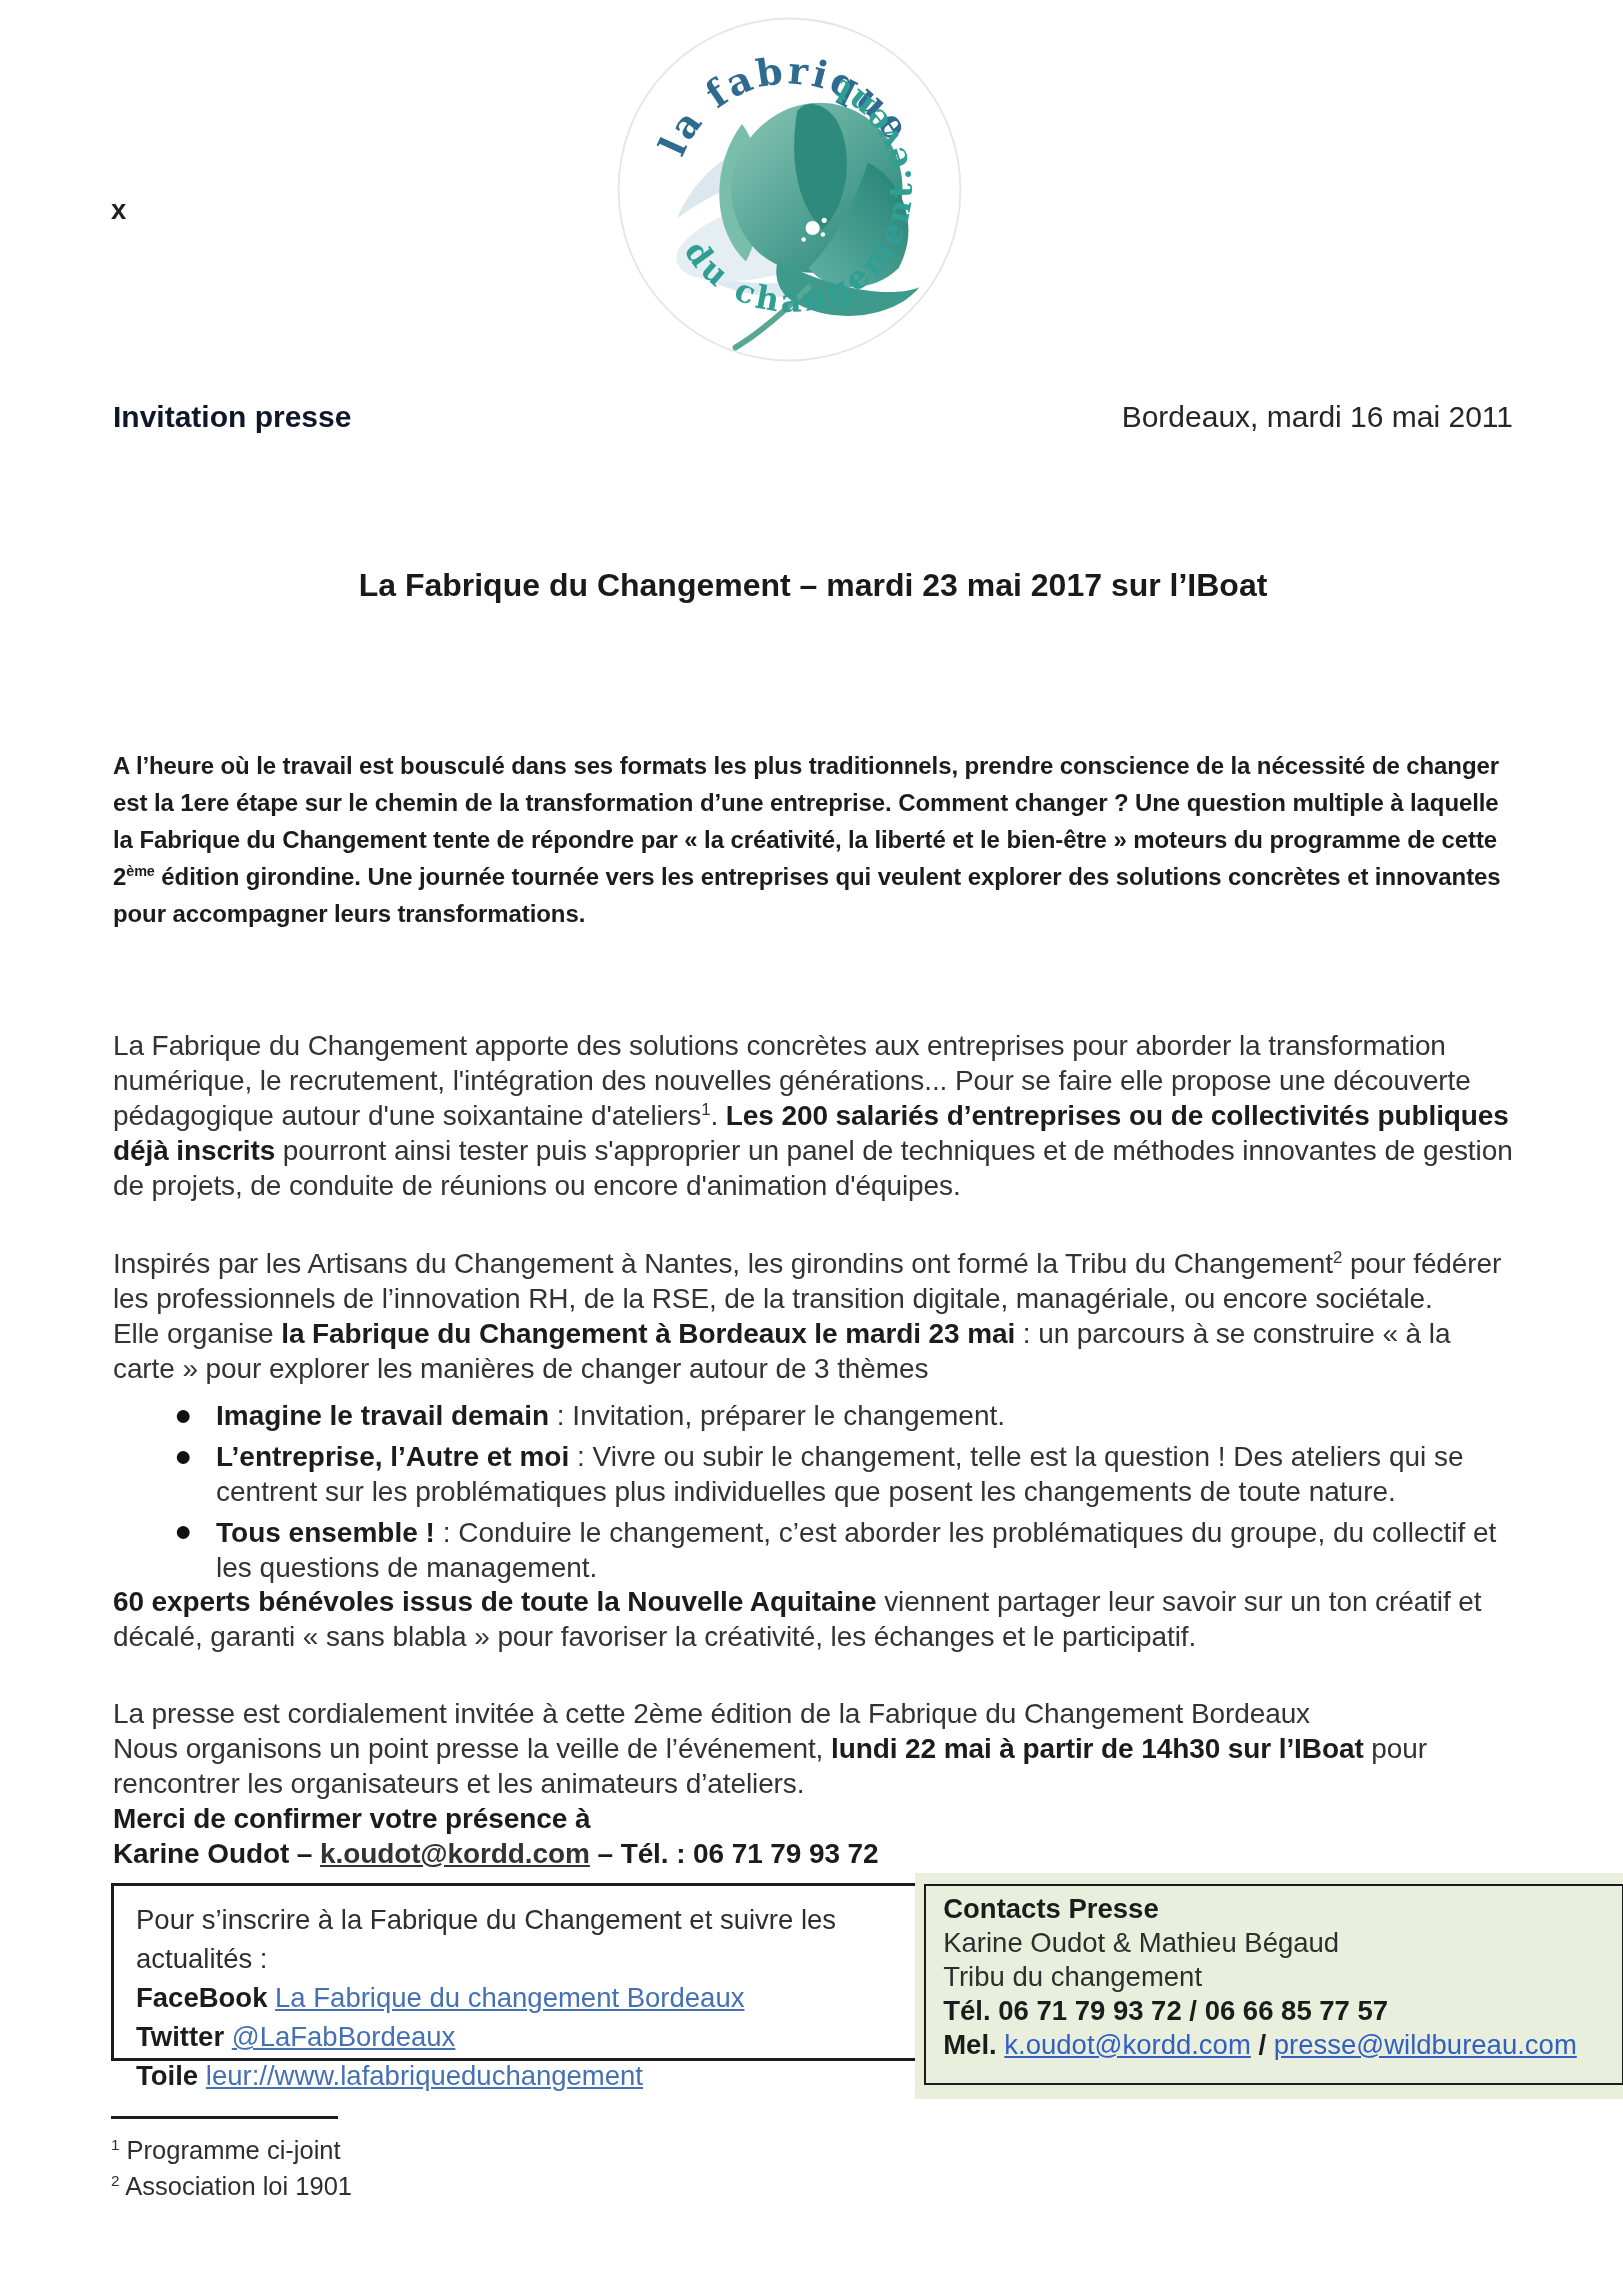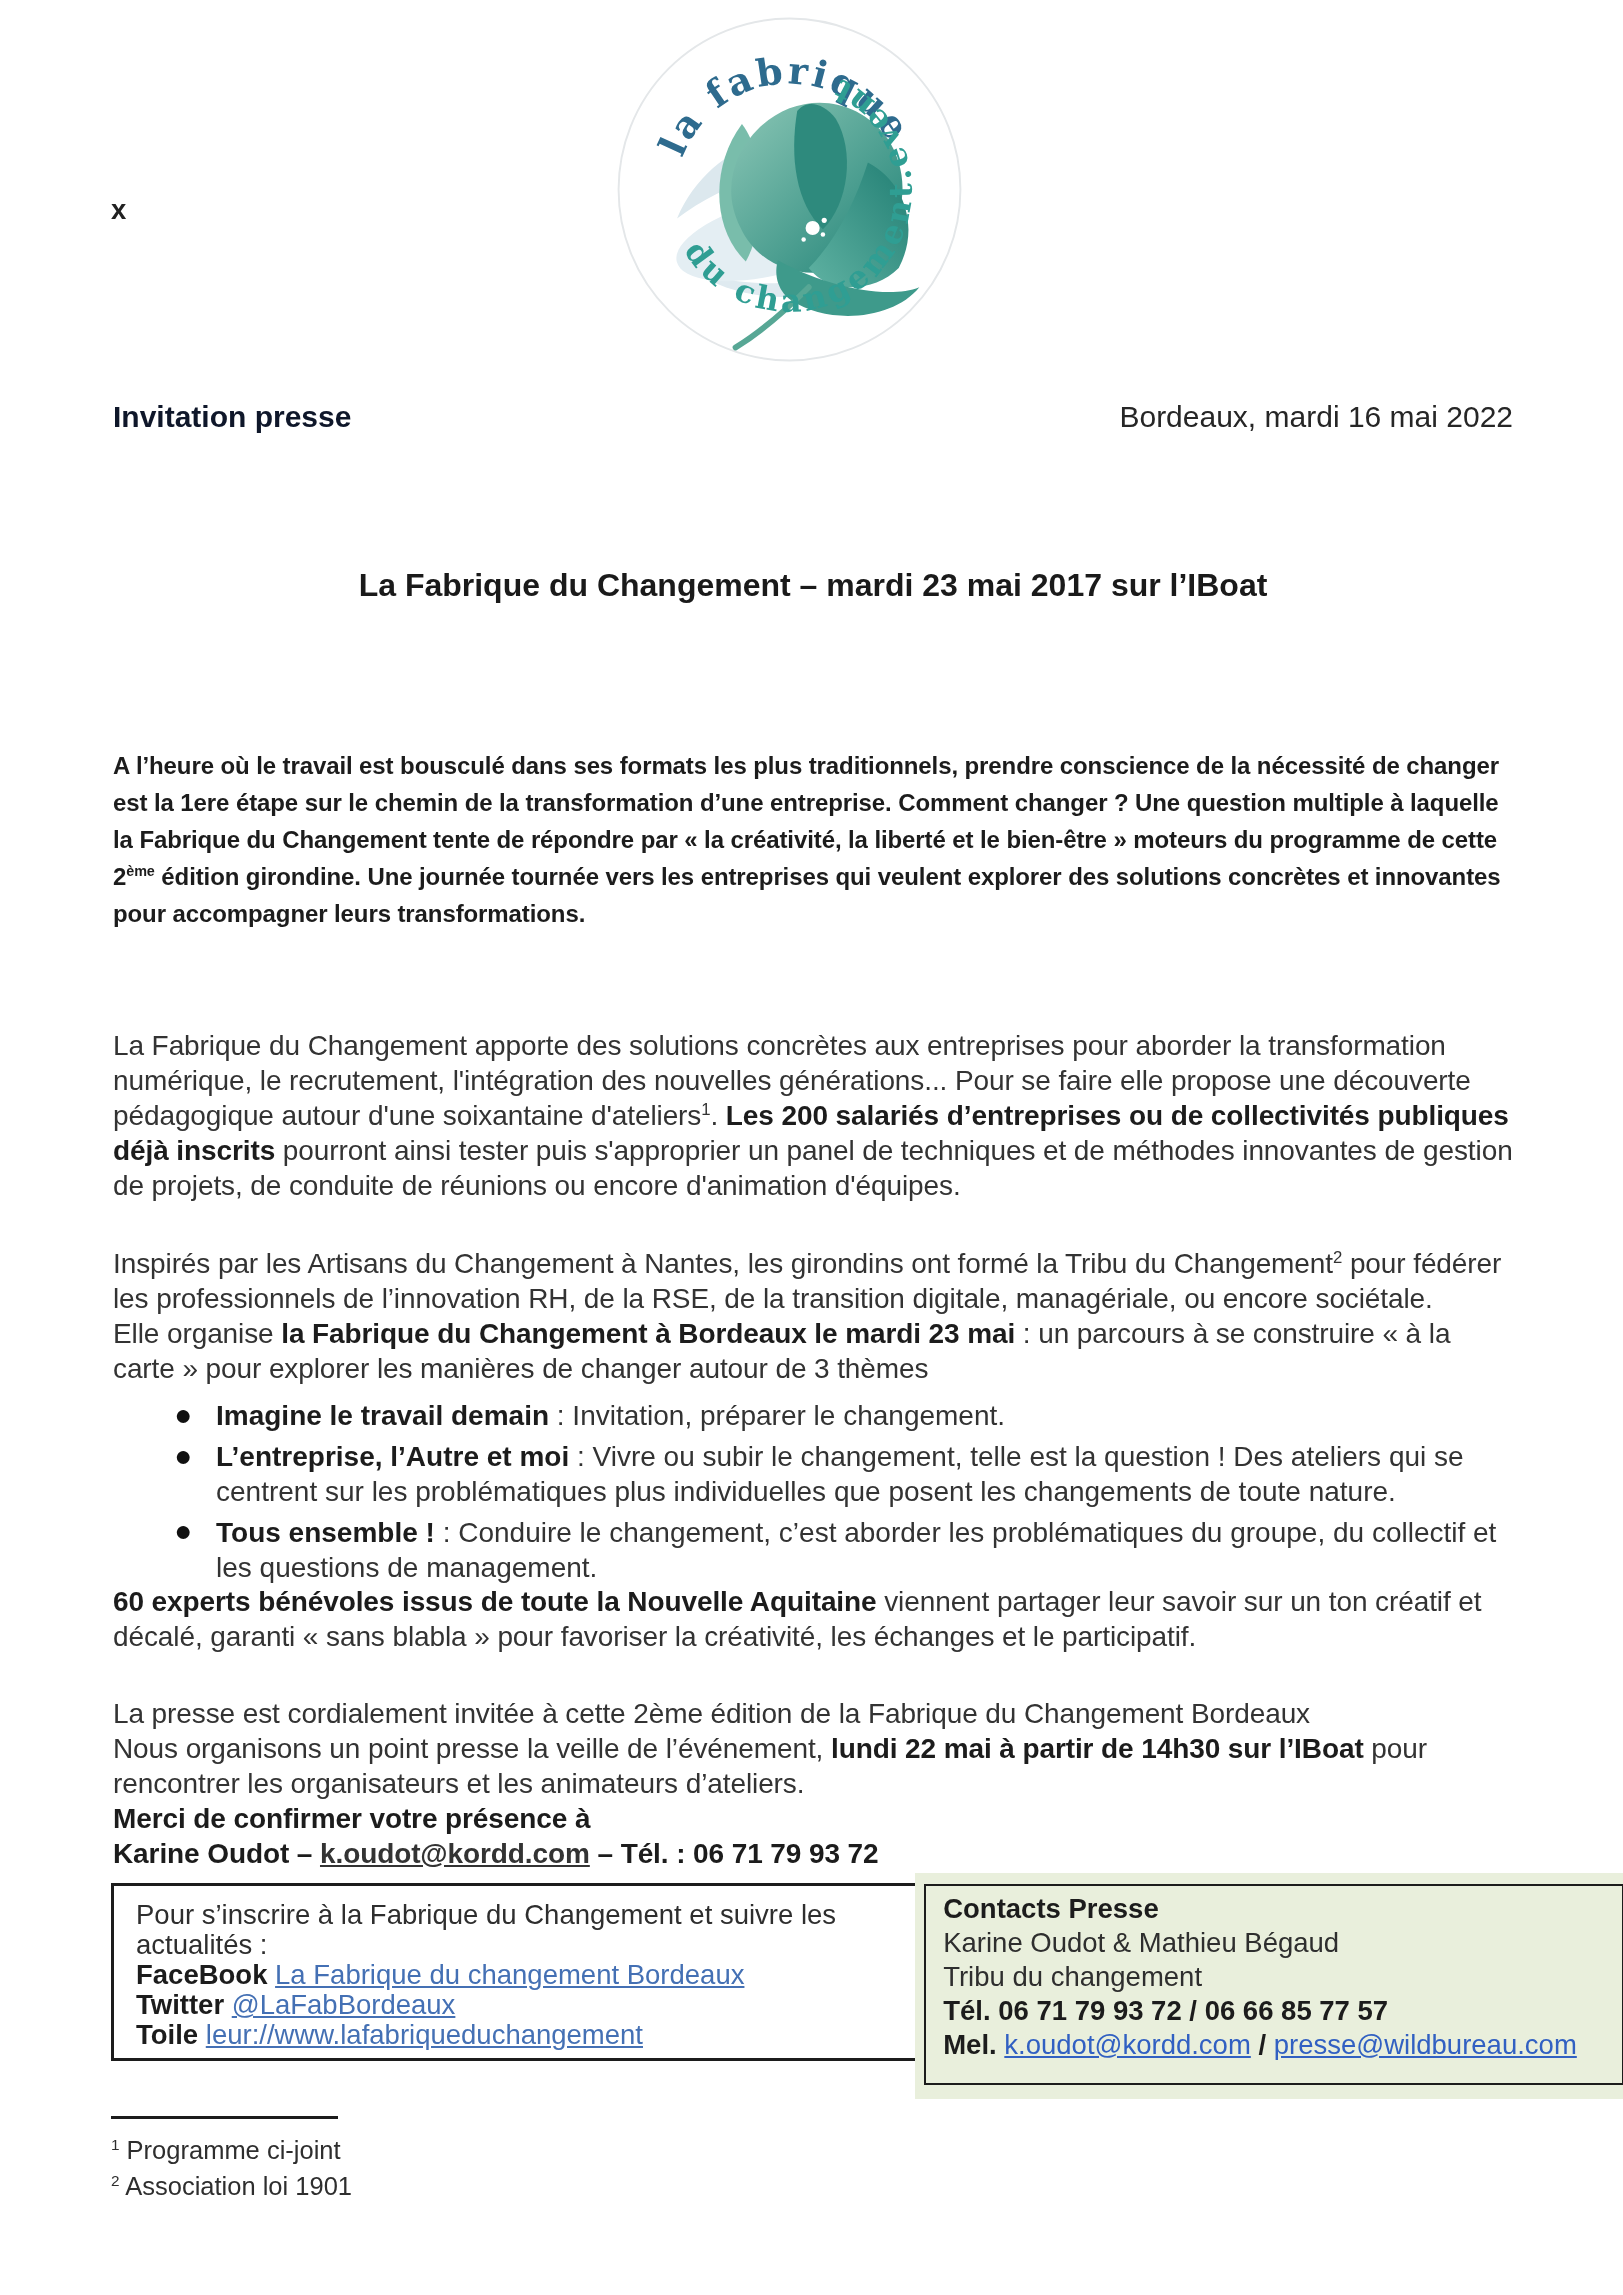--- a/index.html
+++ b/index.html
@@ -37,21 +37,21 @@
   .para.intro{top:747px;font-size:24px;line-height:37px;font-weight:bold;color:#1c1c1c;}
   .para.apporte{top:1028px;}
   .para.inspires{top:1246px;}
   .para.experts{top:1584px;}
   .para.presse{top:1696px;}
 
   .themes{left:113px;top:1398px;width:1400px;font-size:28px;line-height:35px;color:#333;margin:0;padding:0;list-style:none;}
   .themes li{position:relative;padding-left:103px;margin-bottom:5.9px;}
   .themes li .dot{position:absolute;left:61px;top:-1.3px;font-size:30px;color:#111;}
 
-  .left-box{left:111px;top:1883px;width:808px;height:178px;border:3.3px solid #1c1c1c;box-sizing:border-box;background:#fff;padding:14.4px 13px 0 22px;font-size:27.5px;line-height:30px;color:#2e2e2e;}
+  .left-box{left:111px;top:1883px;width:808px;height:178px;border:3.3px solid #1c1c1c;box-sizing:border-box;background:#fff;padding:14.4px 13px 0 22px;font-size:27.5px;line-height:39px;color:#2e2e2e;}
   .right-box-outer{left:915px;top:1873px;width:709px;height:226px;background:#e9efdc;}
   .right-box-frame{position:absolute;left:9.2px;top:10.5px;right:0;bottom:14.4px;border:2.6px solid #1c1c1c;box-sizing:border-box;padding:6.5px 10.5px 0 17px;font-size:27.5px;line-height:34px;color:#2e2e2e;}
 
   .fn-rule{left:111px;top:2116px;width:227px;height:2.6px;background:#1c1c1c;}
   .footnote{left:111px;width:785px;font-size:25.5px;line-height:30px;color:#2e2e2e;}
   .footnote.f1{top:2135px;}
   .footnote.f2{top:2171px;}
 </style>
 </head>
 <body>
@@ -95,21 +95,21 @@
       </text>
       <path id="arcBot" d="M 105.5 365 A 190 190 0 1 0 335 91.5" fill="none"></path>
       <text class="logo-bot">
         <textPath href="#arcBot" startOffset="0%">du changement.events</textPath>
       </text>
     </svg>
   </div>
 
   <div class="abs header-row">
     <span class="doc-type">Invitation presse</span>
-    <span class="dateline">Bordeaux, mardi 16 mai 2022</span>
+    <span class="dateline">Bordeaux, mardi 16 mai 2011</span>
   </div>
 
   <div class="abs title-block">
     <div>La Fabrique du Changement – mardi 23 mai 2017 sur l’IBoat</div>
   </div>
 
   <div class="abs para intro"><span class="b">A l’heure où le travail est bousculé dans ses formats les plus traditionnels, prendre conscience de la nécessité de changer est la 1ere étape sur le chemin de la transformation d’une entreprise. Comment changer ? Une question multiple à laquelle la Fabrique du Changement tente de répondre par « la créativité, la liberté et le bien-être » moteurs du programme de cette 2</span><sup class="b">ème</sup><span class="b"> édition girondine. Une journée tournée vers les entreprises qui veulent explorer des solutions concrètes et innovantes pour accompagner leurs transformations.</span></div>
 
   <div class="abs para apporte"><span>La Fabrique du Changement apporte des solutions concrètes aux entreprises pour aborder la transformation numérique, le recrutement, l'intégration des nouvelles générations... Pour se faire elle propose une découverte pédagogique autour d'une soixantaine d'ateliers</span><sup>1</sup><span>. </span><span class="b">Les 200 salariés d’entreprises ou de collectivités publiques déjà inscrits</span><span> pourront ainsi tester puis s'approprier un panel de techniques et de méthodes innovantes de gestion de projets, de conduite de réunions ou encore d'animation d'équipes.</span></div>
 

